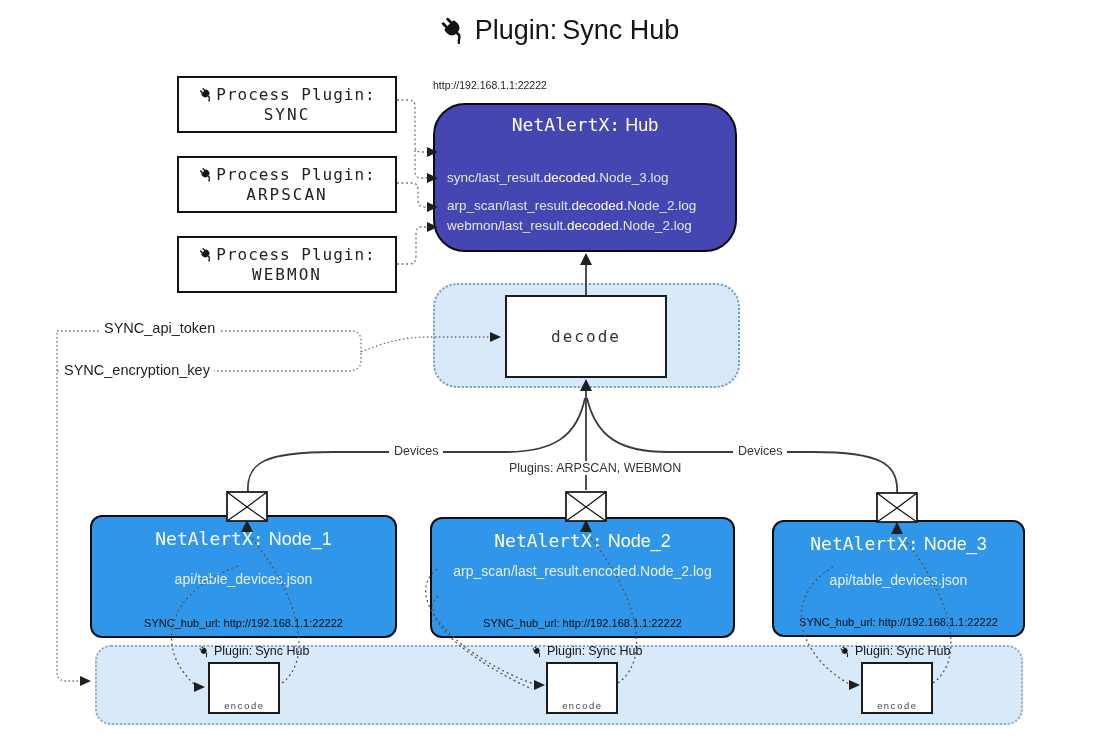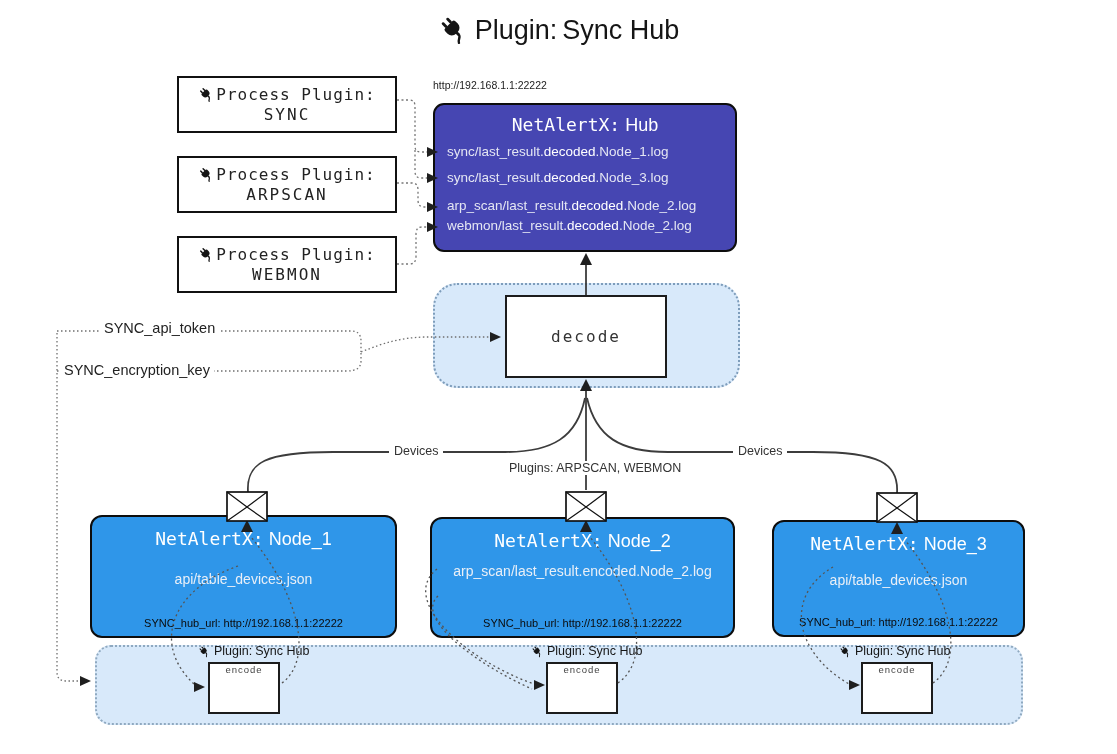--- a/index.html
+++ b/index.html
@@ -7,21 +7,21 @@
        font-family:"Liberation Sans",sans-serif;color:#1a1a1a}
   .stage{position:absolute;inset:0}
   
   .plugin-box{position:absolute;left:177px;width:220px;height:57px;background:#fff;border:2px solid #111;
     z-index:1;display:flex;flex-direction:column;align-items:center;justify-content:center;gap:1px;
     font-family:"DejaVu Sans Mono",monospace;font-size:16px;color:#222;box-sizing:border-box}
   .pb1{top:76px}.pb2{top:156px}.pb3{top:236px}
   .pb-line1{display:flex;align-items:center;letter-spacing:1px}
   .pb-line2{letter-spacing:2px}
   .hub-url{position:absolute;left:433px;top:79px;width:304px;font-size:10.5px;color:#1c1c1c;z-index:1}
-  .hub{position:absolute;left:433px;top:103px;width:304px;height:149px;border-radius:11px;
+  .hub{position:absolute;left:433px;top:103px;width:304px;height:149px;border-radius:32px;
     background:var(--hub-fill,#4646B2);border:2px solid #0d0d0d;z-index:1;color:#fff;box-sizing:border-box}
   .hub-title{position:absolute;top:9px;left:0;right:0;text-align:center;font-size:18px;white-space:nowrap}
   .mono{font-family:"DejaVu Sans Mono",monospace}
   .hub-line{position:absolute;left:12px;font-size:13.5px;color:#E4E6F3;white-space:nowrap}
   .hub-line b{color:#fff}
   .hl1{top:39px}.hl2{top:65px}.hl3{top:93px}.hl4{top:113px}
   .decode-zone{position:absolute;left:433px;top:283px;width:307px;height:105px;border-radius:24px;
     background:var(--band-fill,#D8E9FA);border:2px dotted #7E9DBB;z-index:1;box-sizing:border-box}
   .decode-box{position:absolute;left:505px;top:295px;width:162px;height:83px;background:#fff;border:2px solid #1c1c1c;
     z-index:1;display:flex;align-items:center;justify-content:center;box-sizing:border-box;
@@ -30,22 +30,22 @@
     z-index:1;color:#fff;box-sizing:border-box}
   .n1{left:90px;top:515px;width:307px;height:123px}
   .n2{left:430px;top:517px;width:305px;height:121px}
   .n3{left:772px;top:520px;width:253px;height:117px}
   .node-title{position:absolute;top:11px;left:0;right:0;text-align:center;font-size:18px;white-space:nowrap}
   .node-file{position:absolute;left:0;right:0;text-align:center;font-size:14px;color:#E9EFF7;white-space:nowrap}
   .node-url{position:absolute;bottom:7px;left:0;right:0;text-align:center;font-size:11px;color:#0b0b0b;white-space:nowrap}
   .band{position:absolute;left:95px;top:645px;width:928px;height:80px;border-radius:16px;
     background:var(--band-fill,#D8E9FA);border:2px dotted #8FA9C0;z-index:1;box-sizing:border-box}
   .encode-box{position:absolute;top:662px;width:72px;height:52px;background:#fff;border:2px solid #1c1c1c;
-    z-index:1;display:flex;align-items:flex-start;justify-content:center;box-sizing:border-box;
-    font-family:Liberation Sans, sans-serif;font-size:9.5px;letter-spacing:1px;color:#444}
+    z-index:1;display:flex;align-items:flex-end;justify-content:center;box-sizing:border-box;
+    font-family:Liberation Mono, monospace;font-size:9.5px;letter-spacing:1px;color:#444}
   .e1{left:208px}.e2{left:546px}.e3{left:861px}
   
   #overlay{position:absolute;inset:0;z-index:2;pointer-events:none}
   
   .title-bar{position:absolute;left:0;right:0;top:14px;z-index:3;display:flex;justify-content:center;
     align-items:center;gap:5px;font-size:27px;color:#151515}
   .edge-label{position:absolute;z-index:3;background:#fff;font-size:12.5px;color:#333;padding:0 5px;white-space:nowrap}
   #lbl-devices-left{left:389px;top:444px}
   #lbl-devices-right{left:733px;top:444px}
   #lbl-plugins{left:504px;top:461px}
@@ -106,21 +106,20 @@
     <div class="pb-line2">WEBMON</div>
   </div>
 
   <div class="hub-url">http://192.168.1.1:22222</div>
 
   <div class="hub">
     <div class="hub-title">
       <span class="mono">NetAlertX:</span>
       <b>Hub</b>
     </div>
-    <div class="hub-line hl1"><span>sync/last_result.</span><b>decoded</b><span>.Node_1.log</span></div>
     <div class="hub-line hl2"><span>sync/last_result.</span><b>decoded</b><span>.Node_3.log</span></div>
     <div class="hub-line hl3"><span>arp_scan/last_result.</span><b>decoded</b><span>.Node_2.log</span></div>
     <div class="hub-line hl4"><span>webmon/last_result.</span><b>decoded</b><span>.Node_2.log</span></div>
   </div>
 
   <div class="decode-zone"></div>
   <div class="decode-box">
     <span>decode</span>
   </div>
 

